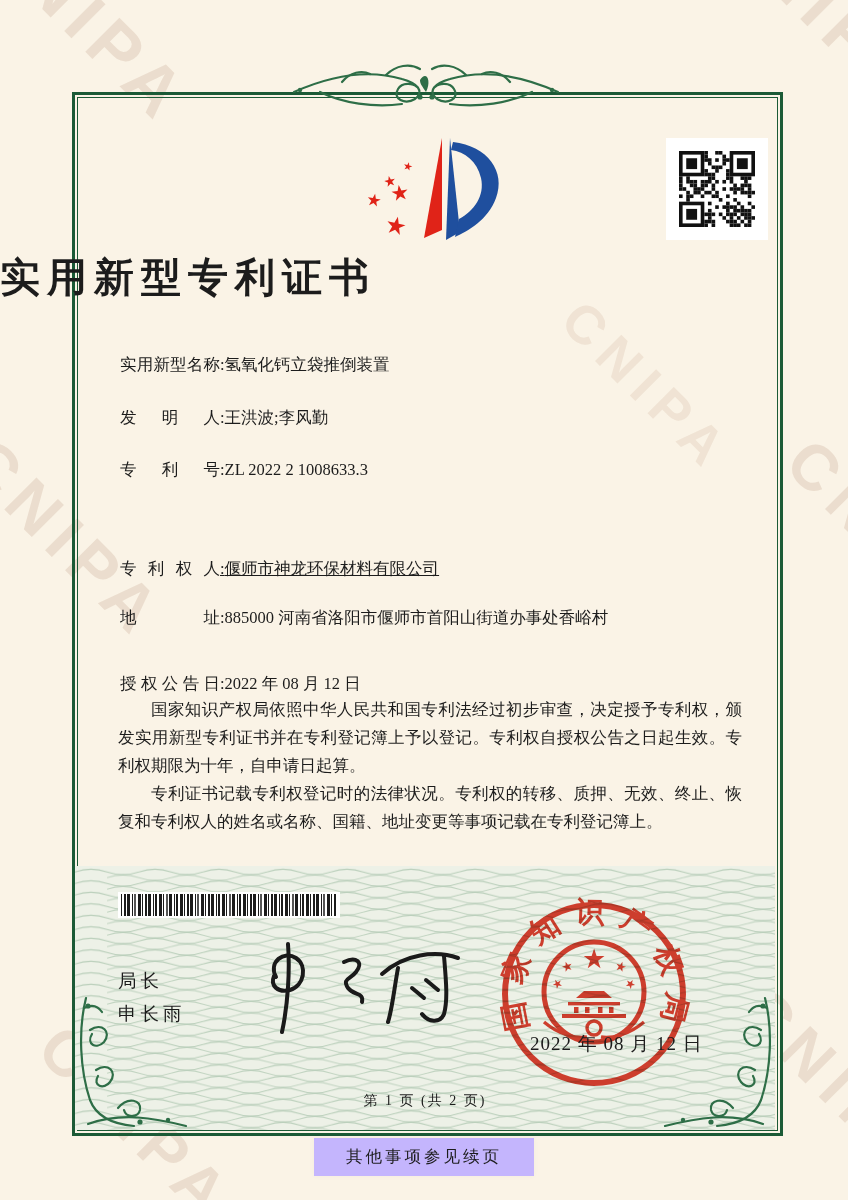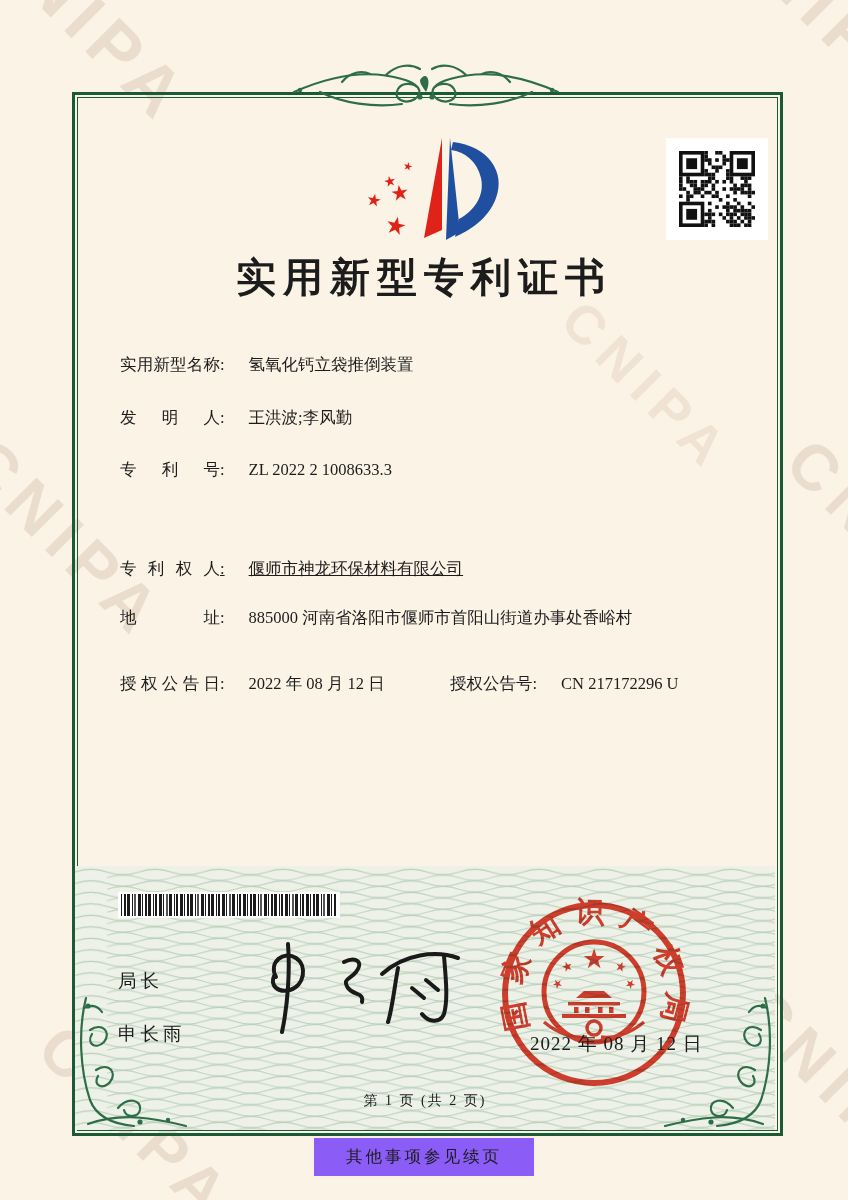--- a/index.html
+++ b/index.html
@@ -30,46 +30,46 @@
   .frame-in{position:absolute;inset:2px;border:1px solid #1b5a36;}
   .ornament-top{position:absolute;left:290px;top:60px;z-index:2;}
   .corner{position:absolute;z-index:3;}
   .corner-l{left:78px;top:996px;}
   .corner-r{left:663px;top:996px;transform:scaleX(-1);}
   
   .cert-no{position:absolute;left:104px;top:146px;font-size:18px;letter-spacing:2px;z-index:4;}
   .logo{position:absolute;left:356px;top:134px;z-index:4;}
   .qr-box{position:absolute;left:666px;top:138px;width:102px;height:102px;background:#fff;z-index:4;
     display:flex;align-items:center;justify-content:center;}
-  .title{position:absolute;left:0;top:250px;width:848px;text-align:center;
+  .title{position:absolute;left:0;top:250px;width:848px;text-align:left;
     font-size:40px;font-weight:bold;letter-spacing:7px;z-index:4;}
   
   .row{position:absolute;left:120px;font-size:16.5px;z-index:4;white-space:nowrap;}
   .lab{display:inline-block;width:100px;text-align:justify;text-align-last:justify;
     text-justify:inter-character;vertical-align:baseline;}
-  .val{margin-left:24px;}
+  .val{margin-left:0;}
   .r1{top:354px;} .r2{top:407px;} .r3{top:459px;} .r4{top:509px;}
   .r5{top:558px;text-decoration:underline;} .r6{top:607px;} .r7{top:673px;}
   .grant-no{position:absolute;left:330px;top:0;}
   
   .paras{position:absolute;left:118px;top:696px;width:624px;z-index:4;
     font-size:16.5px;line-height:28px;text-align:justify;}
   .paras p{margin:0;text-indent:2em;}
   
   .band{position:absolute;left:75px;top:866px;z-index:1;}
   .barcode{position:absolute;left:118px;top:892px;background:#fff;padding:2px 3px;z-index:4;line-height:0;}
   .director{position:absolute;left:118px;top:968px;z-index:4;font-size:18.5px;letter-spacing:4px;}
-  .director div{margin-bottom:28px;}
+  .director div{margin-bottom:8px;}
   .sig{position:absolute;left:240px;top:935px;z-index:5;}
   .seal{position:absolute;left:496px;top:896px;z-index:4;mix-blend-mode:multiply;opacity:.95;}
   .seal-date{position:absolute;left:530px;top:1031px;z-index:6;font-size:19px;letter-spacing:1px;}
   .page-info{position:absolute;left:75px;top:1092px;width:700px;text-align:center;
     font-size:14px;letter-spacing:2px;z-index:4;}
   .cont-note{position:absolute;left:0;top:1138px;width:848px;text-align:center;z-index:4;}
-  .cont-note span{display:inline-block;background:#8b5cf6;padding:8px 32px;
+  .cont-note span{display:inline-block;background:#c4b5fd;padding:8px 32px;
     font-size:16.5px;letter-spacing:3px;box-shadow:0 0 6px rgba(0,0,0,.03);}
   svg{display:block;}
 </style>
 </head>
 <body>
 
 <div class="page">
 
   <div class="wm wm-a">CNIPA</div>
   <div class="wm wm-b">CNIPA</div>
@@ -280,25 +280,26 @@
     <span class="lab">专利号</span><span>:</span><span class="val">ZL 2022 2 1008633.3</span>
   </div>
   <div class="row r5">
     <span class="lab">专利权人</span><span>:</span><span class="val">偃师市神龙环保材料有限公司</span>
   </div>
   <div class="row r6">
     <span class="lab">地址</span><span>:</span><span class="val">885000  河南省洛阳市偃师市首阳山街道办事处香峪村</span>
   </div>
   <div class="row r7">
     <span class="lab">授权公告日</span><span>:</span><span class="val">2022 年 08 月 12 日</span>
-    <span class="grant-no">
-      <span>授权公告号</span><span>:</span><span class="val">CN 217172296 U</span>
-    </span>
-  </div>
-
+  </div>
+
+  <div class="paras">
+    <p>国家知识产权局依照中华人民共和国专利法经过初步审查，决定授予专利权，颁发实用新型专利证书并在专利登记簿上予以登记。专利权自授权公告之日起生效。专利权期限为十年，自申请日起算。</p>
+    <p>专利证书记载专利权登记时的法律状况。专利权的转移、质押、无效、终止、恢复和专利权人的姓名或名称、国籍、地址变更等事项记载在专利登记簿上。</p>
+  </div>
 
   <svg class="band" width="700" height="264" viewBox="0 0 700 264">
     <defs>
       <pattern id="wav" width="64" height="11.5" patternUnits="userSpaceOnUse">
         <path d="M0 6 Q16 0.5 32 6 T64 6" fill="none" stroke="#b7cdb8" stroke-width="1.1"></path>
       </pattern>
     </defs>
     <rect width="700" height="264" fill="#edf1e7"></rect>
     <rect width="700" height="264" fill="url(#wav)"></rect>
     <rect width="700" height="264" fill="url(#wav)" transform="translate(32,5.7)" opacity=".8"></rect>

